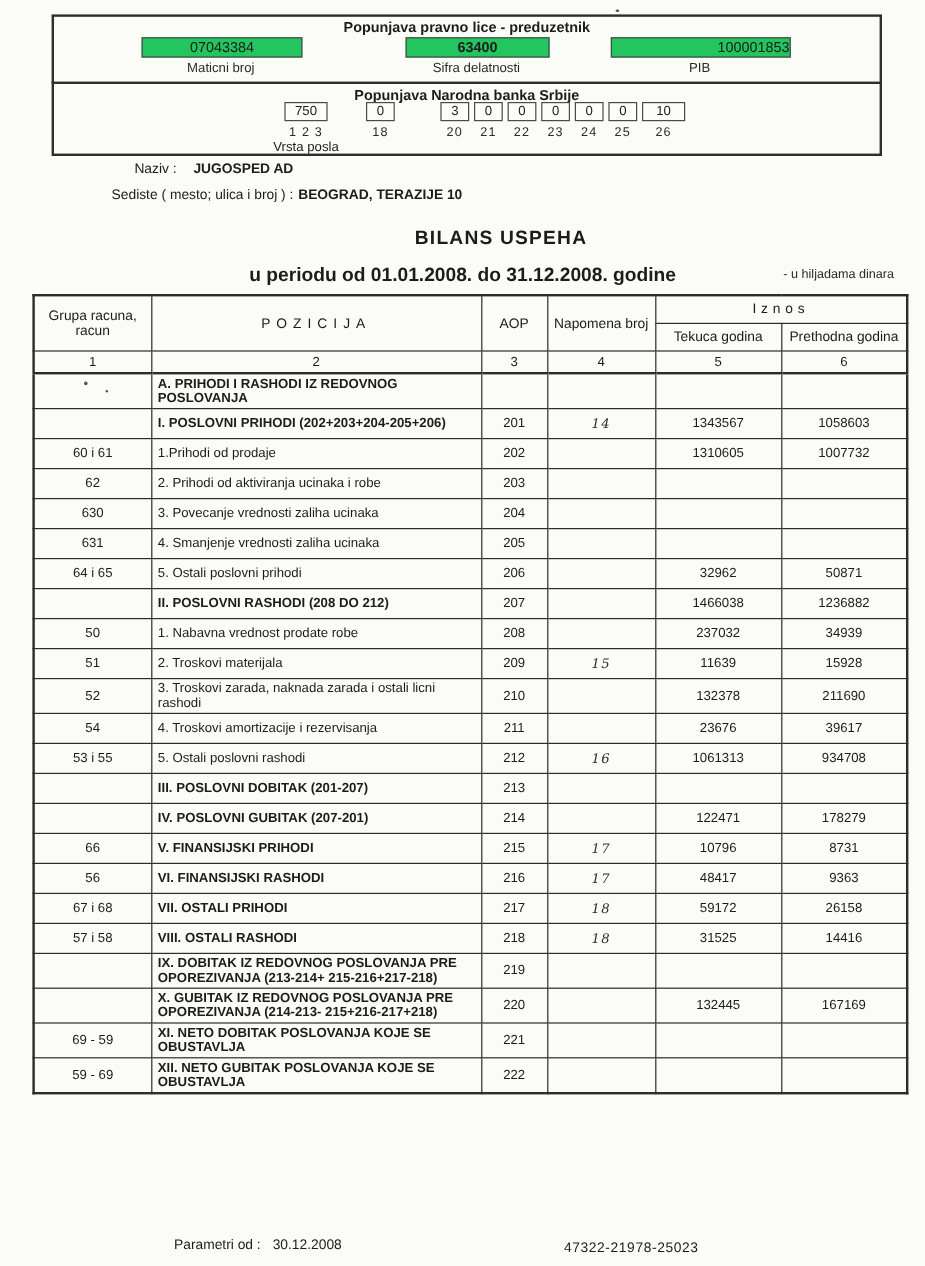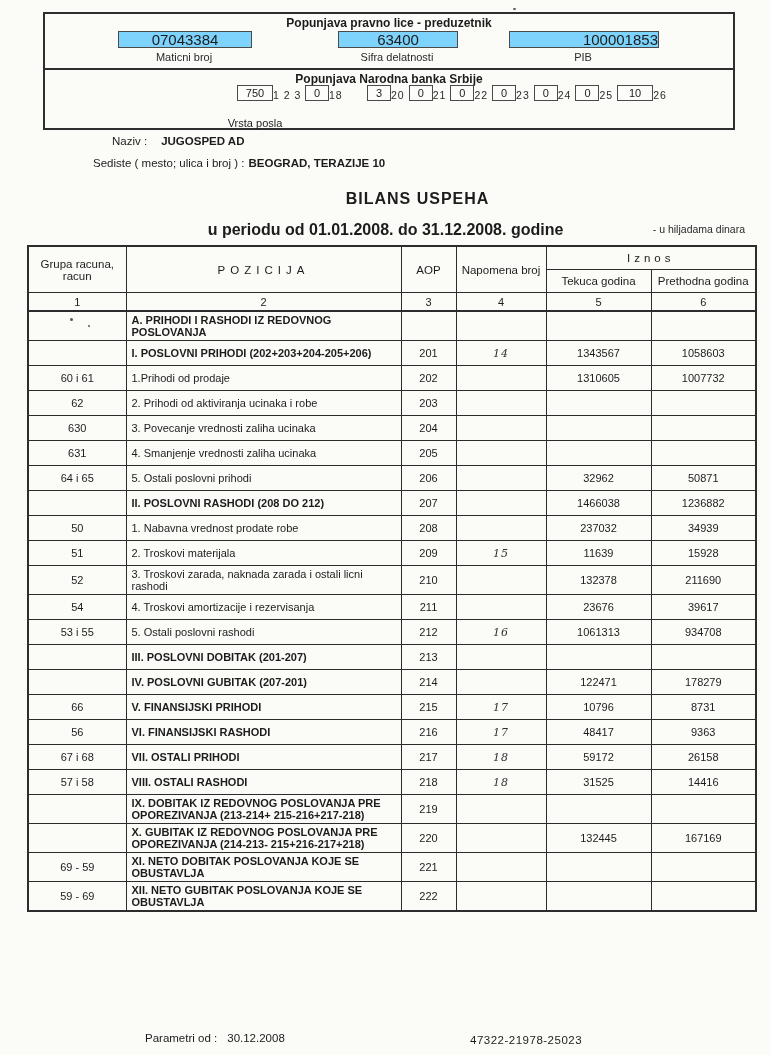--- a/index.html
+++ b/index.html
@@ -10,30 +10,30 @@
     font-family:"Liberation Sans", sans-serif;
     font-size:11px;
     overflow:hidden;
   }
   
   .topbox{position:absolute;left:43px;top:12px;width:688px;height:114px;border:2px solid #2e2e2e;}
   .sec-title{position:absolute;left:0;width:100%;text-align:center;font-weight:bold;font-size:12px;}
   .sec1-title{top:2px;}
   .sec2-title{top:58px;}
   .topbox-divider{position:absolute;left:-2px;right:-2px;top:54px;border-top:2px solid #2e2e2e;}
-  .field-box{position:absolute;top:17px;height:15px;border:1.5px solid #4a4a4a;background:#7dd3fc;
-             text-align:center;font-size:15px;line-height:15px;}
+  .field-box{position:absolute;top:17px;height:15px;border:1.5px solid #4a4a4a;background:#22c55e;
+             text-align:center;font-size:12px;line-height:15px;}
   .field-label{position:absolute;top:37px;text-align:center;font-size:11px;color:#2a2a2a;}
   .fb1{left:73px;width:132px;} .fl1{left:73px;width:132px;}
-  .fb2{left:293px;width:118px;} .fl2{left:293px;width:118px;}
+  .fb2{left:293px;width:118px;font-weight:bold;} .fl2{left:293px;width:118px;}
   .fb3{left:464px;width:148px;text-align:right;} .fl3{left:464px;width:148px;}
   
   .digit-group{position:absolute;top:71px;display:flex;gap:4px;align-items:flex-start;}
   .dg-vrsta{left:192px;} .dg-19{left:260px;} .dg-row{left:322px;}
-  .digit-item{display:flex;flex-direction:row;align-items:center;}
+  .digit-item{display:flex;flex-direction:column;align-items:center;}
   .digit-box{border:1.5px solid #4a4a4a;background:#fcfcfa;height:14px;min-width:18px;padding:0 2px;
              text-align:center;font-size:11px;line-height:14px;}
   .digit-box.wide{min-width:30px;}
   .digit-label{font-size:10.5px;margin-top:3px;color:#2a2a2a;letter-spacing:1px;}
   .vrsta-label{position:absolute;left:165px;top:103px;width:90px;text-align:center;font-size:11px;}
   
   .naziv-line{position:absolute;left:112px;top:135px;font-size:11.5px;}
   .sediste-line{position:absolute;left:93px;top:157px;font-size:11.5px;}
   .id-value{font-weight:bold;margin-left:14px;}
   .id-value2{font-weight:bold;margin-left:4px;}

